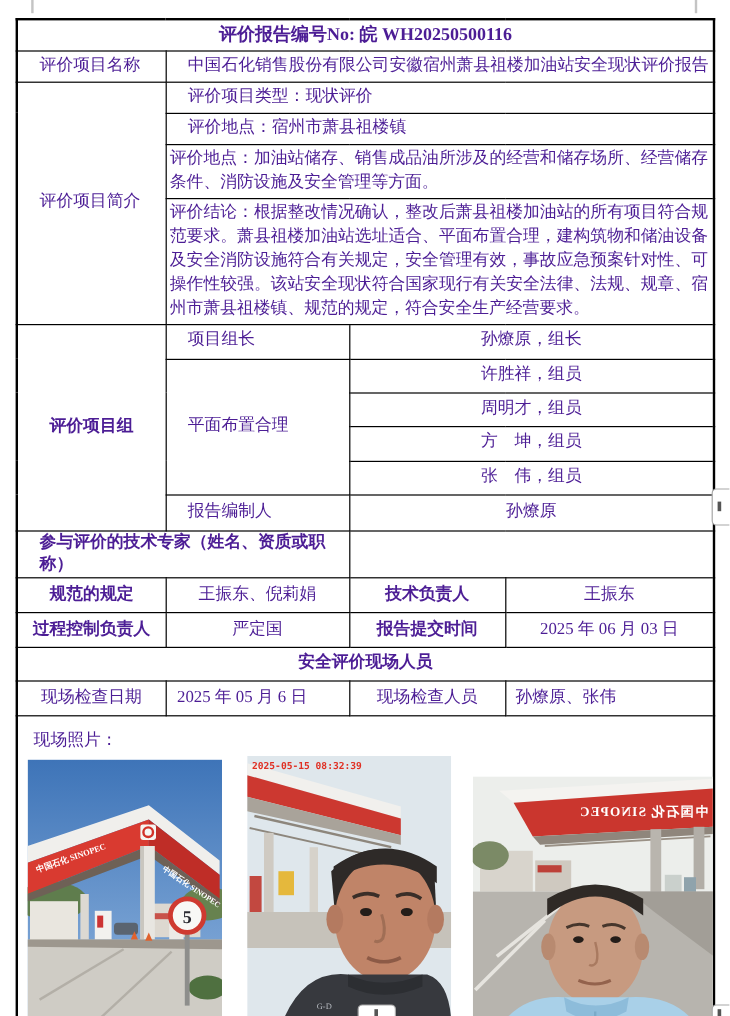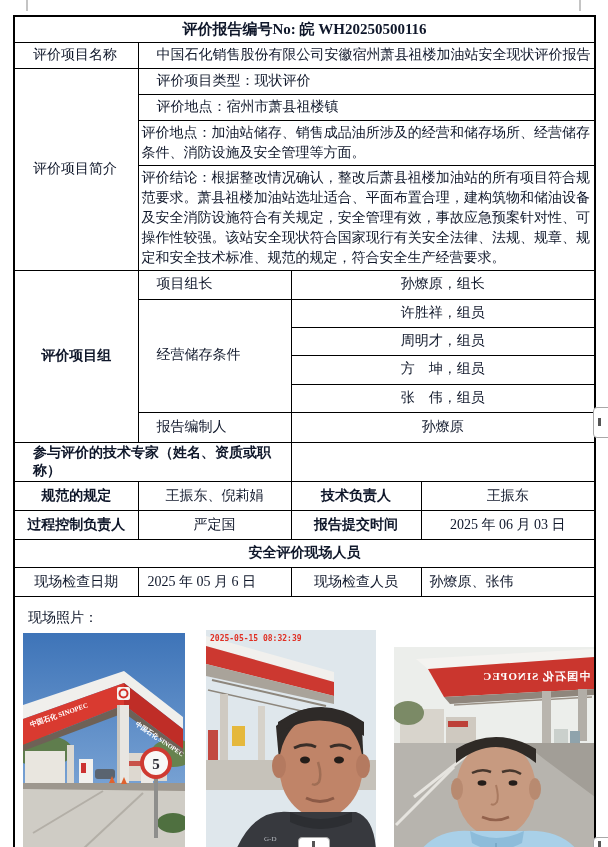--- a/index.html
+++ b/index.html
@@ -1,18 +1,18 @@
 <!DOCTYPE html>
 <html><head>
 <meta charset="utf-8">
 <style>
   html,body { margin:0; padding:0; background:#fff; }
   .page {
     position:relative; width:608px; height:847px; background:#ffffff;
-    overflow:hidden; font-family:"Liberation Serif", serif; color:#0f172a;
+    overflow:hidden; font-family:"Liberation Serif", serif; color:#4c1d95;
   }
   
   .margin-tick { position:absolute; top:0; width:2px; height:11px; background:#c4c4c4; }
 
   table.report {
     position:absolute; left:13px; top:15px; width:581px;
     border-collapse:collapse; table-layout:fixed;
     border:2px solid #000;
   }
   td {
@@ -64,30 +64,30 @@
       <td rowspan="4" class="l tight">评价项目简介</td>
       <td colspan="3" class="l tight">评价项目类型：现状评价</td>
     </tr>
     <tr style="height:26px">
       <td colspan="3" class="l tight">评价地点：宿州市萧县祖楼镇</td>
     </tr>
     <tr style="height:45px">
       <td colspan="3" class="just">评价地点：加油站储存、销售成品油所涉及的经营和储存场所、经营储存条件、消防设施及安全管理等方面。</td>
     </tr>
     <tr style="height:99px">
-      <td colspan="3" class="just">评价结论：根据整改情况确认，整改后萧县祖楼加油站的所有项目符合规范要求。萧县祖楼加油站选址适合、平面布置合理，建构筑物和储油设备及安全消防设施符合有关规定，安全管理有效，事故应急预案针对性、可操作性较强。该站安全现状符合国家现行有关安全法律、法规、规章、规定和安全技术标准、规范的规定，符合安全生产经营要求。</td>
+      <td colspan="3" class="just">评价结论：根据整改情况确认，整改后萧县祖楼加油站的所有项目符合规范要求。萧县祖楼加油站选址适合、平面布置合理，建构筑物和储油设备及安全消防设施符合有关规定，安全管理有效，事故应急预案针对性、可操作性较强。该站安全现状符合国家现行有关安全法律、法规、规章、宿州市萧县祖楼镇、规范的规定，符合安全生产经营要求。</td>
     </tr>
 
     <tr style="height:29px">
       <td rowspan="6" class="b c">评价项目组</td>
       <td class="l tight">项目组长</td>
       <td colspan="2" class="c">孙燎原，组长</td>
     </tr>
     <tr style="height:28px">
-      <td rowspan="4" class="l tight">经营储存条件</td>
+      <td rowspan="4" class="l tight">平面布置合理</td>
       <td colspan="2" class="c">许胜祥，组员</td>
     </tr>
     <tr style="height:28px">
       <td colspan="2" class="c">周明才，组员</td>
     </tr>
     <tr style="height:29px">
       <td colspan="2" class="c">方　坤，组员</td>
     </tr>
     <tr style="height:28px">
       <td colspan="2" class="c">张　伟，组员</td>

